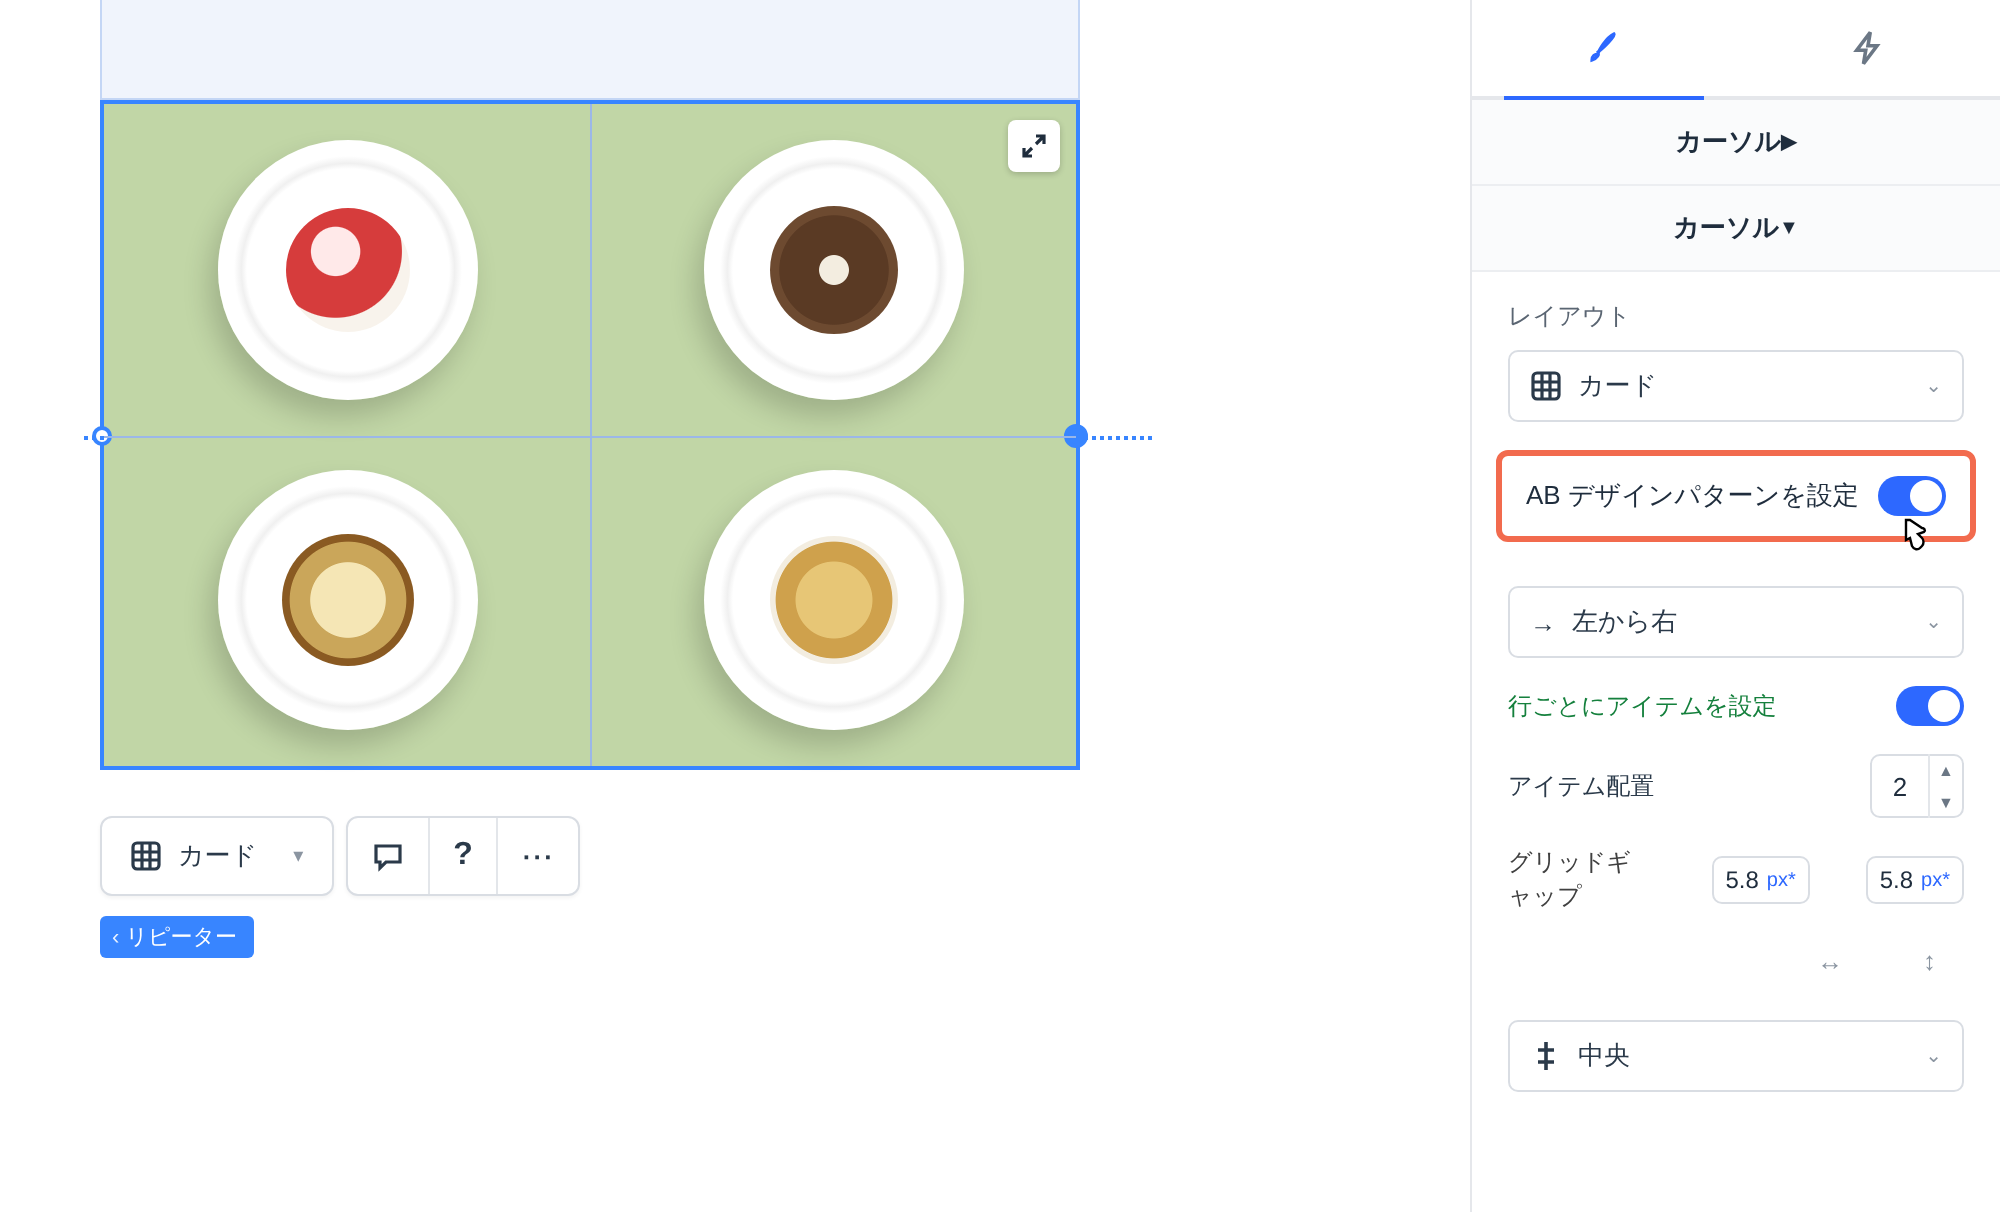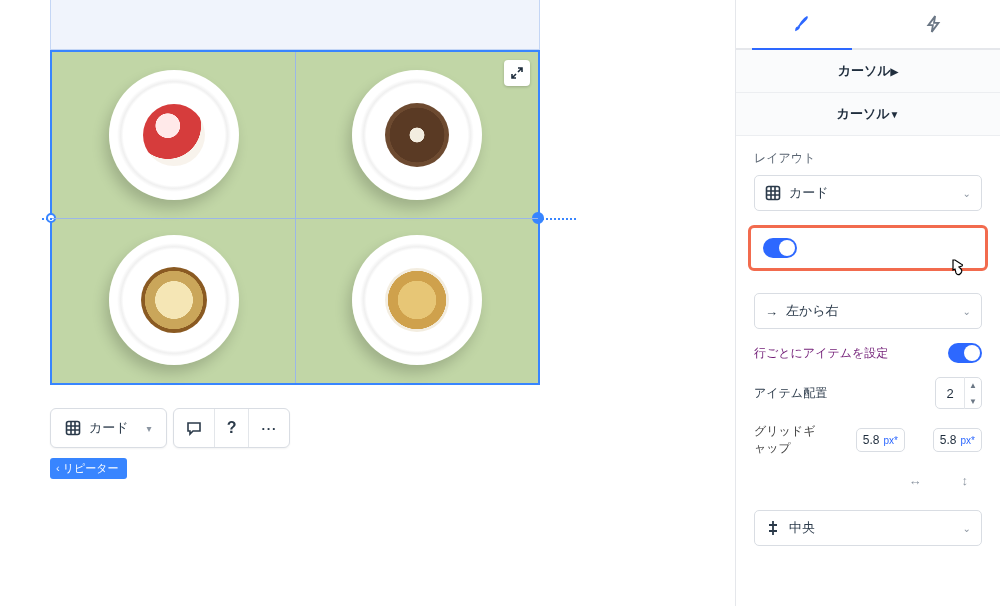--- a/index.html
+++ b/index.html
@@ -175,20 +175,21 @@
               <rect x="1.5" y="1.5" width="13" height="13" rx="2"></rect>
               <path d="M1.5 6h13M1.5 10h13M6 1.5v13M10 1.5v13"></path>
             </svg>
           <span>カード</span>
         </div>
         <span class="chev-down">⌄</span>
       </div>
     </div>
 
     <div class="highlight-row">
+      <span>AB デザインパターンを設定</span>
       <div class="toggle on">
           <div class="knob"></div>
         </div>
       <span class="cursor-hand">
         <svg width="20" height="22" viewBox="0 0 20 22">
             <path fill="#fff" stroke="#000" stroke-width="1.2" d="M6 2v10l2-1 1 4c1 2 3 2 4 1l1-1c1-1 1-3 0-4l-2-2 3-1c1-1 0-2-1-2l-6-4z"></path>
           </svg>
       </span>
     </div>
 
@@ -196,21 +197,21 @@
       <div class="select" style="margin-top:8px;">
         <div class="lead">
           <span>→</span>
           <span>左から右</span>
         </div>
         <span class="chev-down">⌄</span>
       </div>
     </div>
 
     <div class="row-flex">
-      <span class="field-label" style="color:#701a75;">行ごとにアイテムを設定</span>
+      <span class="field-label" style="color:#15803d;">行ごとにアイテムを設定</span>
       <div class="toggle on">
           <div class="knob"></div>
         </div>
     </div>
 
     <div class="row-flex">
       <span class="field-label" style="color:#2b3a4a;">アイテム配置</span>
       <div class="num-input">
         <span class="val">2</span>
         <div class="num-stepper">

